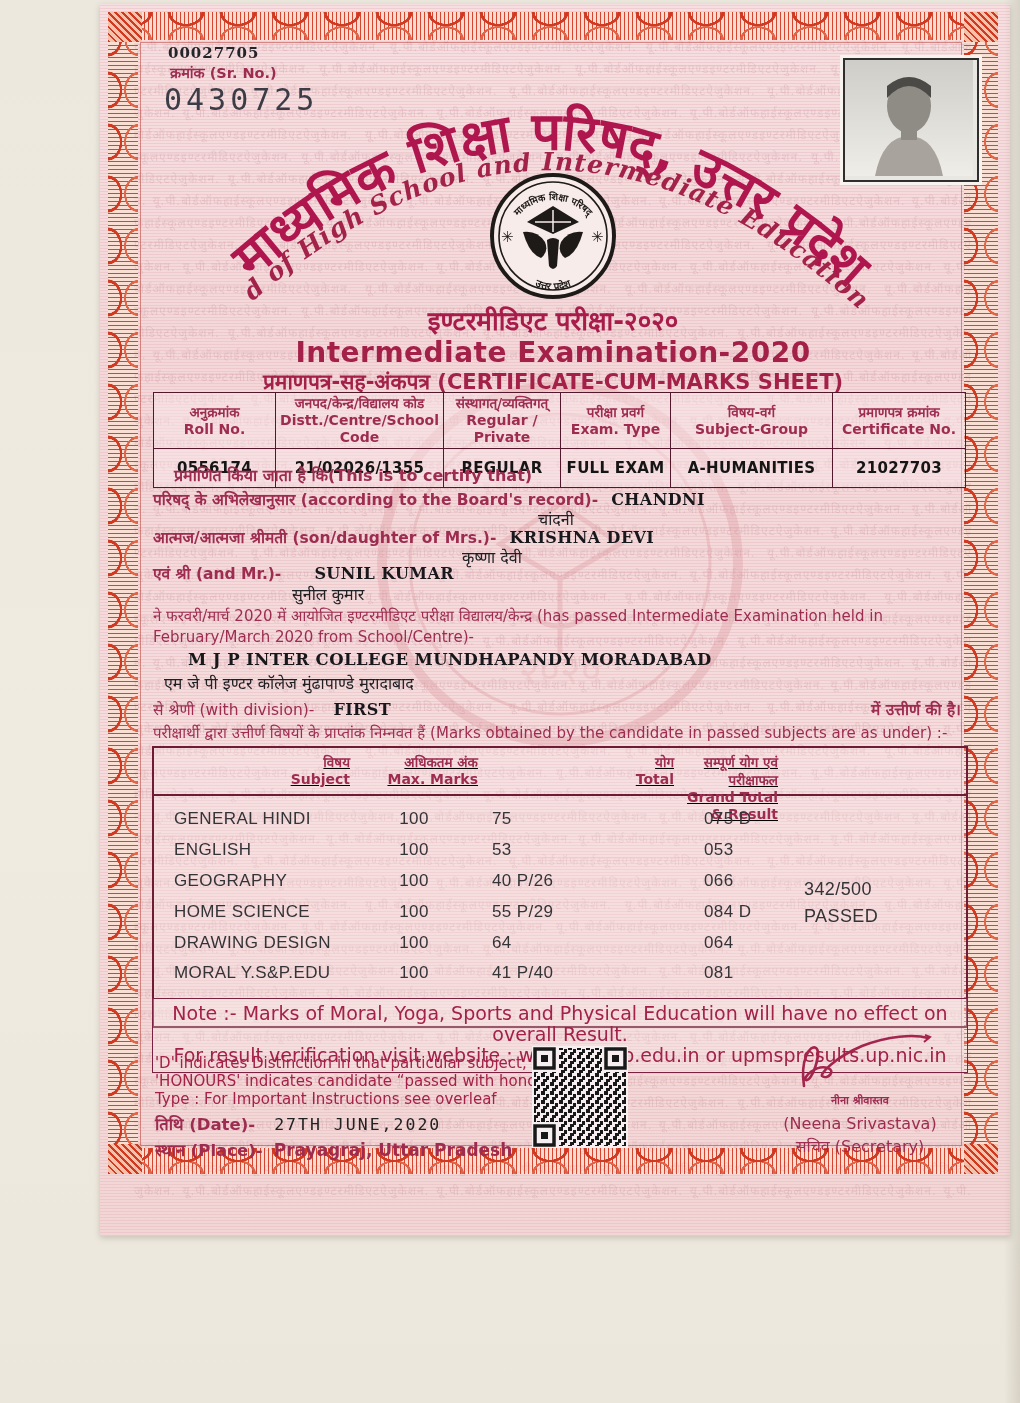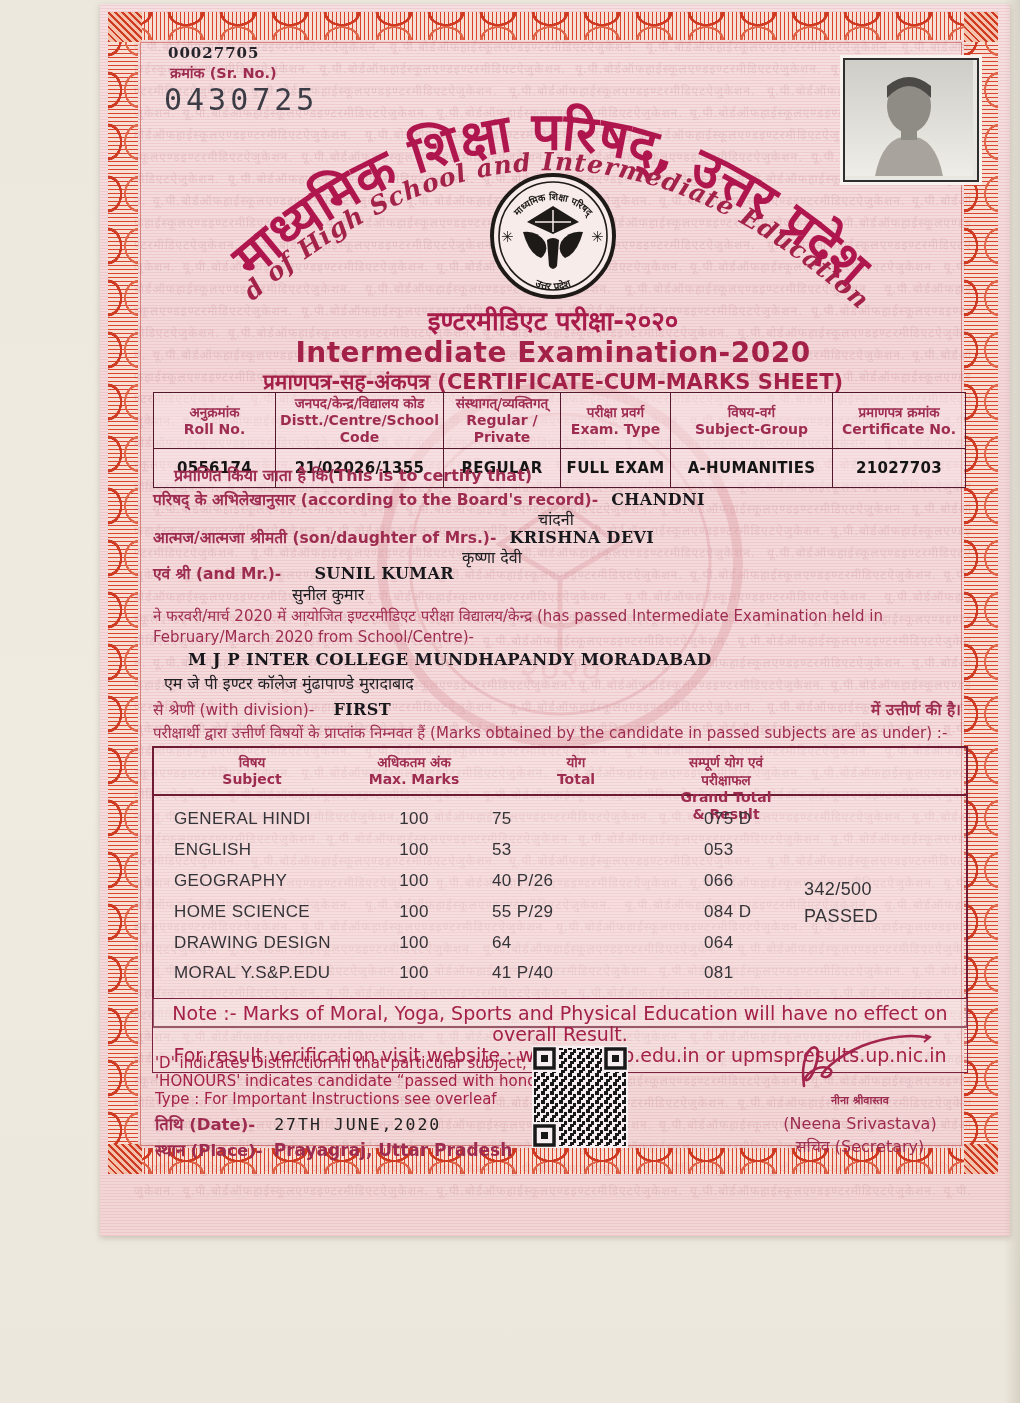--- a/index.html
+++ b/index.html
@@ -72,21 +72,21 @@
   .ih .en{font-size:14px;font-weight:bold;color:#9d2c50;display:block;line-height:17px;}
   .iv td{font-size:15px;font-weight:bold;color:#151515;height:34px;letter-spacing:.3px;}
   
   .hlabel{font-size:15.5px;font-weight:bold;color:#9d2c50;}
   .nameen{font-family:"DejaVu Serif",serif;font-weight:bold;font-size:16px;color:#17171c;letter-spacing:.4px;margin-left:24px;}
   .namehi{font-weight:normal;font-size:16px;color:#202024;}
   
   .marksbox{width:812px;height:278px;border:2px solid #6f1b33;background:rgba(250,235,236,.25);}
   .mhead{display:grid;grid-template-columns:196px 128px 196px 104px 188px;
     padding-top:5px;height:41px;border-bottom:2.5px solid #6f1b33;}
-  .mhead div{text-align:center;}
+  .mhead div{text-align:right;text-decoration:underline;}
   .mhead .hi{display:block;font-size:13.5px;font-weight:bold;color:#9d2c50;line-height:18px;}
   .mhead .en{display:block;font-size:14px;font-weight:bold;color:#9d2c50;line-height:17px;}
   .mrows{margin-top:8px;}
   .mrow{display:grid;grid-template-columns:196px 128px 196px 104px 188px;height:30.8px;align-items:center;
     font-family:"Liberation Sans","DejaVu Sans",sans-serif;font-size:17px;color:#333338;letter-spacing:.4px;}
   .mrow .c1{padding-left:20px;} .mrow .c2{text-align:center;} .mrow .c3{padding-left:14px;}
   .mrow .c4{padding-left:30px;}
   .grand{position:absolute;left:650px;top:128px;font-family:"Liberation Sans","DejaVu Sans",sans-serif;
     font-size:18px;color:#333338;line-height:27px;letter-spacing:.4px;}
   

